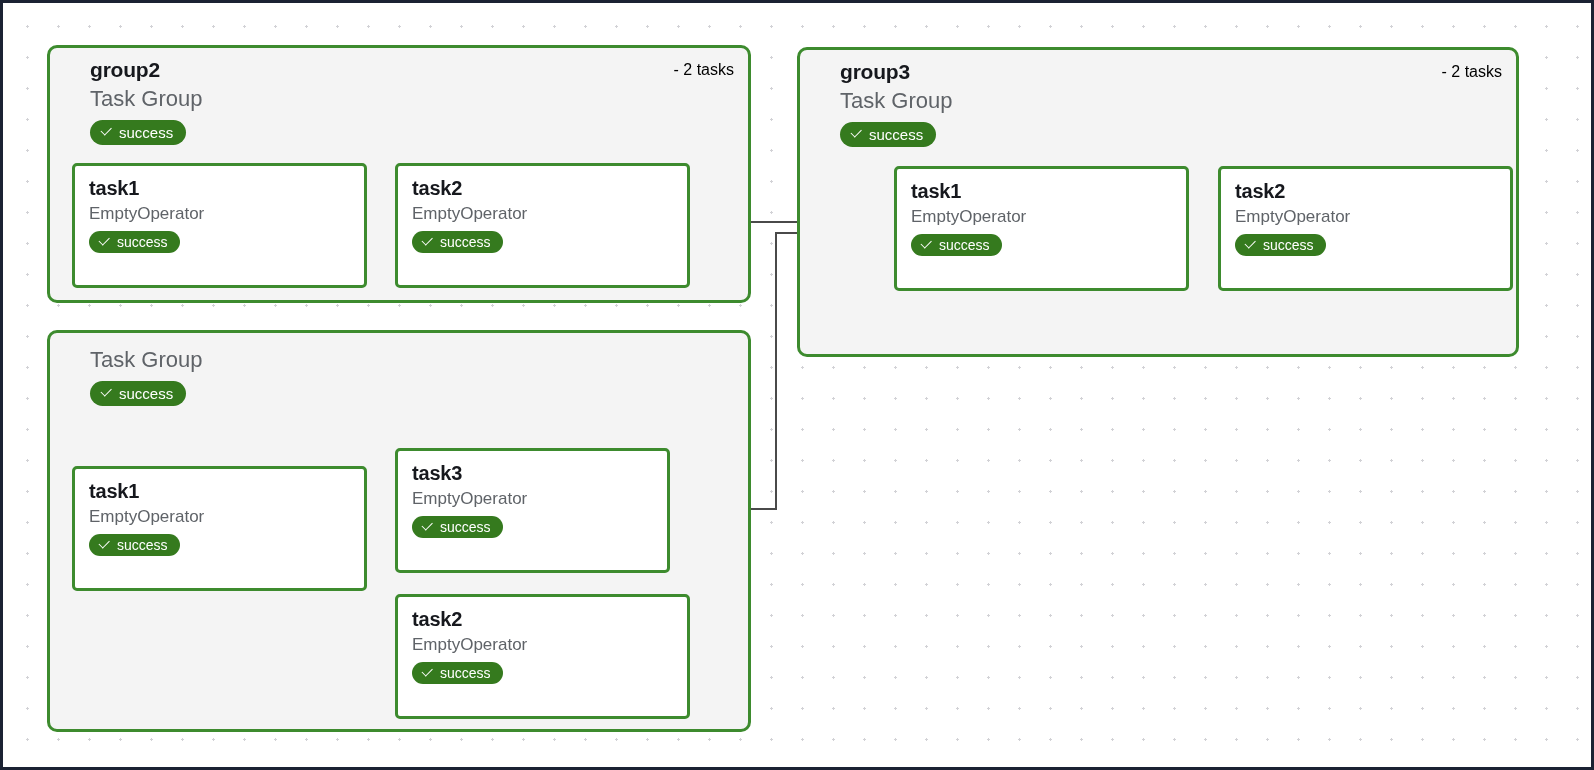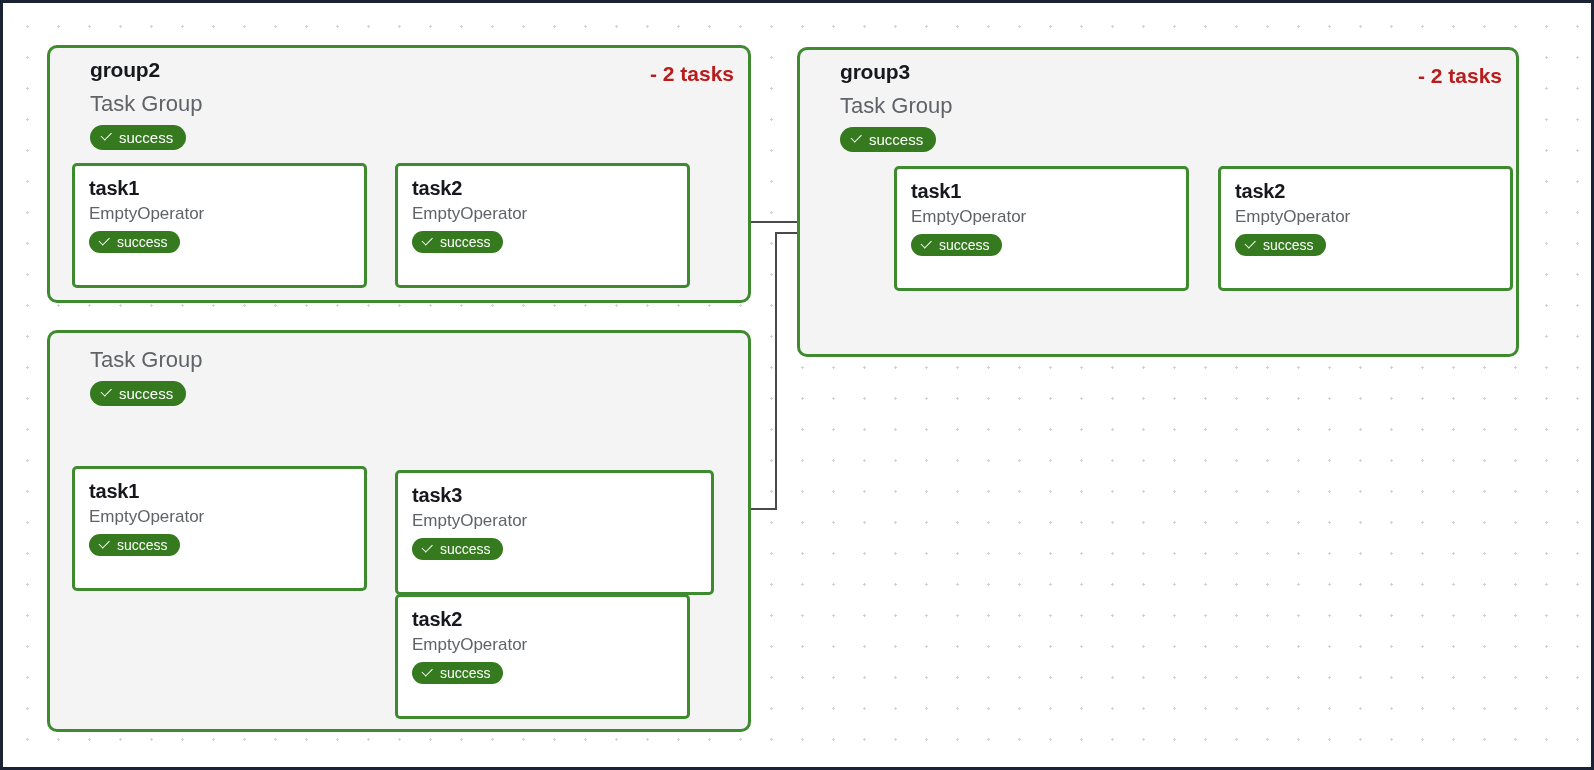--- a/index.html
+++ b/index.html
@@ -54,26 +54,25 @@
     justify-content: space-between;
   }
   .tg-title {
     font-size: 21px;
     font-weight: bold;
     color: #16181d;
     letter-spacing: -0.2px;
     line-height: 1.15;
   }
   .tg-count {
-    font-size: 21px;
-    color: #b91c1c;
+    font-size: 16px;
+    color: #000000;
     line-height: 1.3;
     white-space: nowrap;
     padding-top: 2px;
-    font-weight: bold;
   }
   .tg-sub {
     font-size: 22px;
     color: #5f6368;
     margin-top: 3px;
     line-height: 1.25;
   }
 
   
   .badge {
@@ -240,21 +239,21 @@
 
     <div class="task-node" style="left:22px; top:133px; width:295px; height:125px;">
       <div class="tn-title">task1</div>
       <div class="tn-sub">EmptyOperator</div>
       <div class="badge badge-sm">
         <span class="chk"></span>
         <span>success</span>
       </div>
     </div>
 
-    <div class="task-node" style="left:345px; top:115px; width:319px; height:125px;margin-top:22px;">
+    <div class="task-node" style="left:345px; top:115px; width:275px; height:125px;">
       <div class="tn-title">task3</div>
       <div class="tn-sub">EmptyOperator</div>
       <div class="badge badge-sm">
         <span class="chk"></span>
         <span>success</span>
       </div>
     </div>
 
     <div class="task-node" style="left:345px; top:261px; width:295px; height:125px;">
       <div class="tn-title">task2</div>

